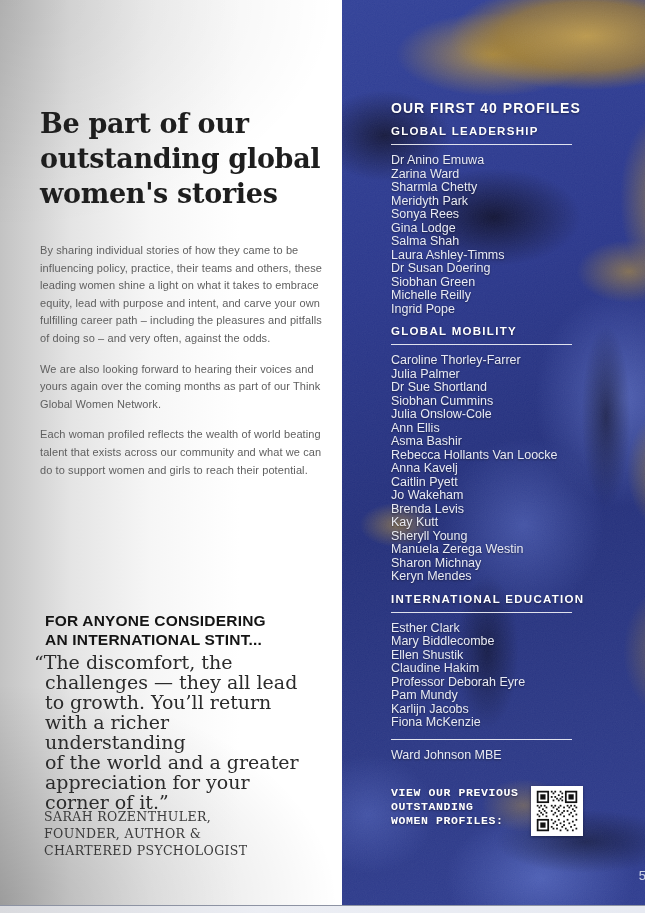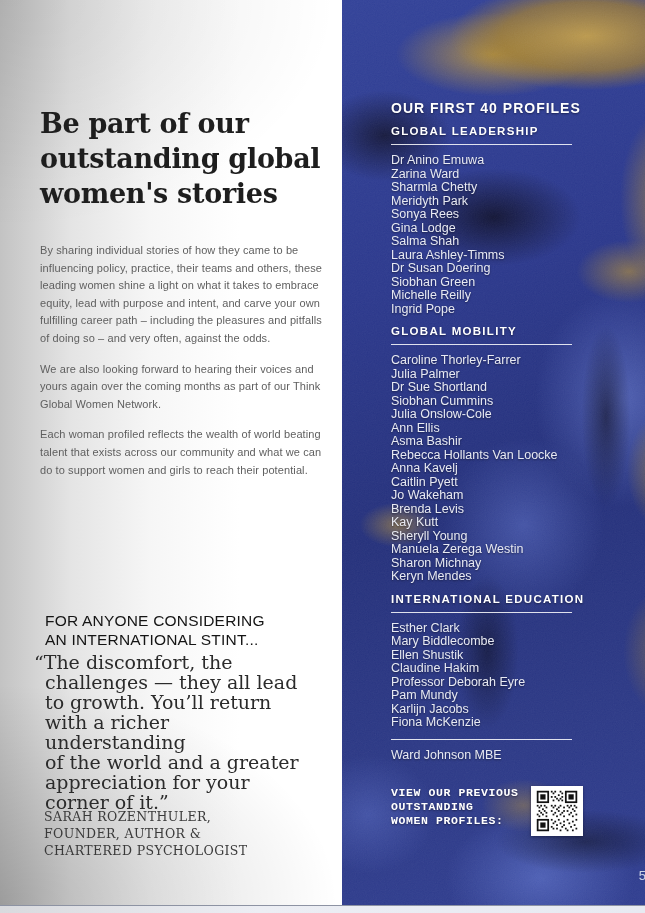--- a/index.html
+++ b/index.html
@@ -21,21 +21,21 @@
     font-size:27px; line-height:35px; color:#1e1e1e;
     white-space:pre-line; letter-spacing:-0.3px;
   }
   .intro {
     position:absolute; left:40px; top:218px; width:292px;
     font-size:11px; line-height:17.6px; color:#5f5f5f; letter-spacing:0.1px;margin-top:24px;
   }
   .intro p { margin-bottom:13px; }
   .callout {
     position:absolute; left:45px; top:612px; width:280px;
-    font-weight:normal; font-size:15.5px; line-height:18.5px; color:#141414;
+    font-weight:bold; font-size:15.5px; line-height:18.5px; color:#141414;
     letter-spacing:0.2px; white-space:pre-line;
   }
   .pullquote {
     position:absolute; left:45px; top:652px; width:262px;
     font-family:"DejaVu Serif", serif; font-size:19px; line-height:20px;
     color:#2b2b2b; white-space:pre-line; text-indent:-11px;
   }
   .attribution {
     position:absolute; left:44px; top:808px; width:260px;
     font-family:"DejaVu Serif", serif; font-size:12.5px; line-height:17px;

